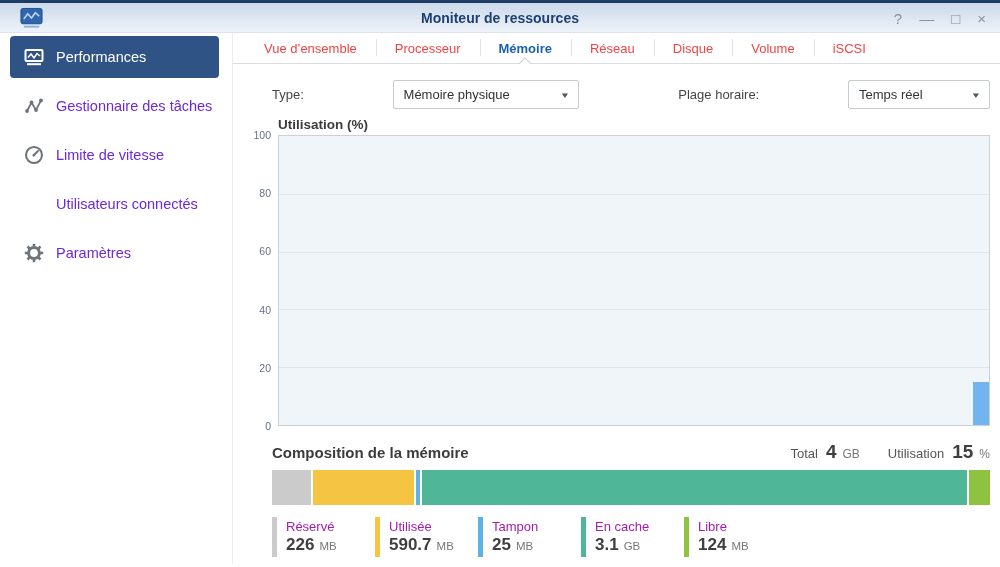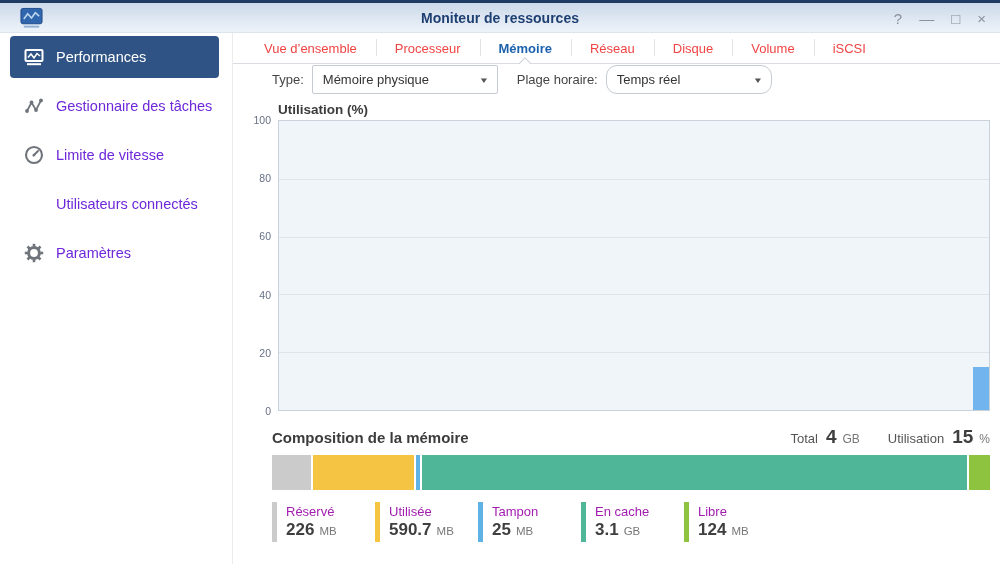--- a/index.html
+++ b/index.html
@@ -38,27 +38,27 @@
     font-size:13px; color:#ef4444; cursor:pointer; white-space:nowrap; }
   .tab + .tab::before { content:''; position:absolute; left:0; top:6px; bottom:7px;
     width:1px; background:#e1e4e7; }
   .tab.active { color:#1c61ab; font-weight:bold; }
   .tab.active .notch { position:absolute; left:50%; bottom:-5px; width:9px; height:9px;
     background:#fff; border-top:1px solid #c9ced3; border-left:1px solid #c9ced3;
     transform:translateX(-50%) rotate(45deg); }
 
   
   .content { padding:0 10px 0 39px; }
-  .filters { display:flex; justify-content:flex-start; align-items:center; margin-top:1px; gap:6px; }
+  .filters { display:flex; justify-content:space-between; align-items:center; margin-top:16px; gap:6px; }
   .filters .lbl { font-size:13px; color:#454545; margin-right:2px; }
   .select { position:relative; height:29px; border:1px solid #c6cbd1; border-radius:2px;
     background:#fff; display:flex; align-items:center; padding:0 26px 0 10px;
     font-size:13px; color:#333; cursor:pointer; }
   .select.w-type { width:186px; margin-right:13px; }
-  .select.w-range { width:166px;border-radius:11px; }
+  .select.w-range { width:142px; }
   .select .caret { position:absolute; right:9px; top:50%; transform:translateY(-50%) scaleX(1.3);
     font-size:8px; color:#555; }
 
   
   .chart-title { margin-top:8px; margin-left:6px; font-size:13.5px; font-weight:bold; color:#3b3b3b; }
   .plot-wrap { position:relative; margin-left:6px; margin-top:3px; }
   .plot { position:relative; width:712px; height:291px; background:#f0f5fa;
     border:1px solid #c9d2da; overflow:hidden; }
   .gridline { position:absolute; left:0; right:0; height:1px; background:#dde4ea; }
   .ytick { position:absolute; left:-7px; transform:translate(-100%,-50%);

